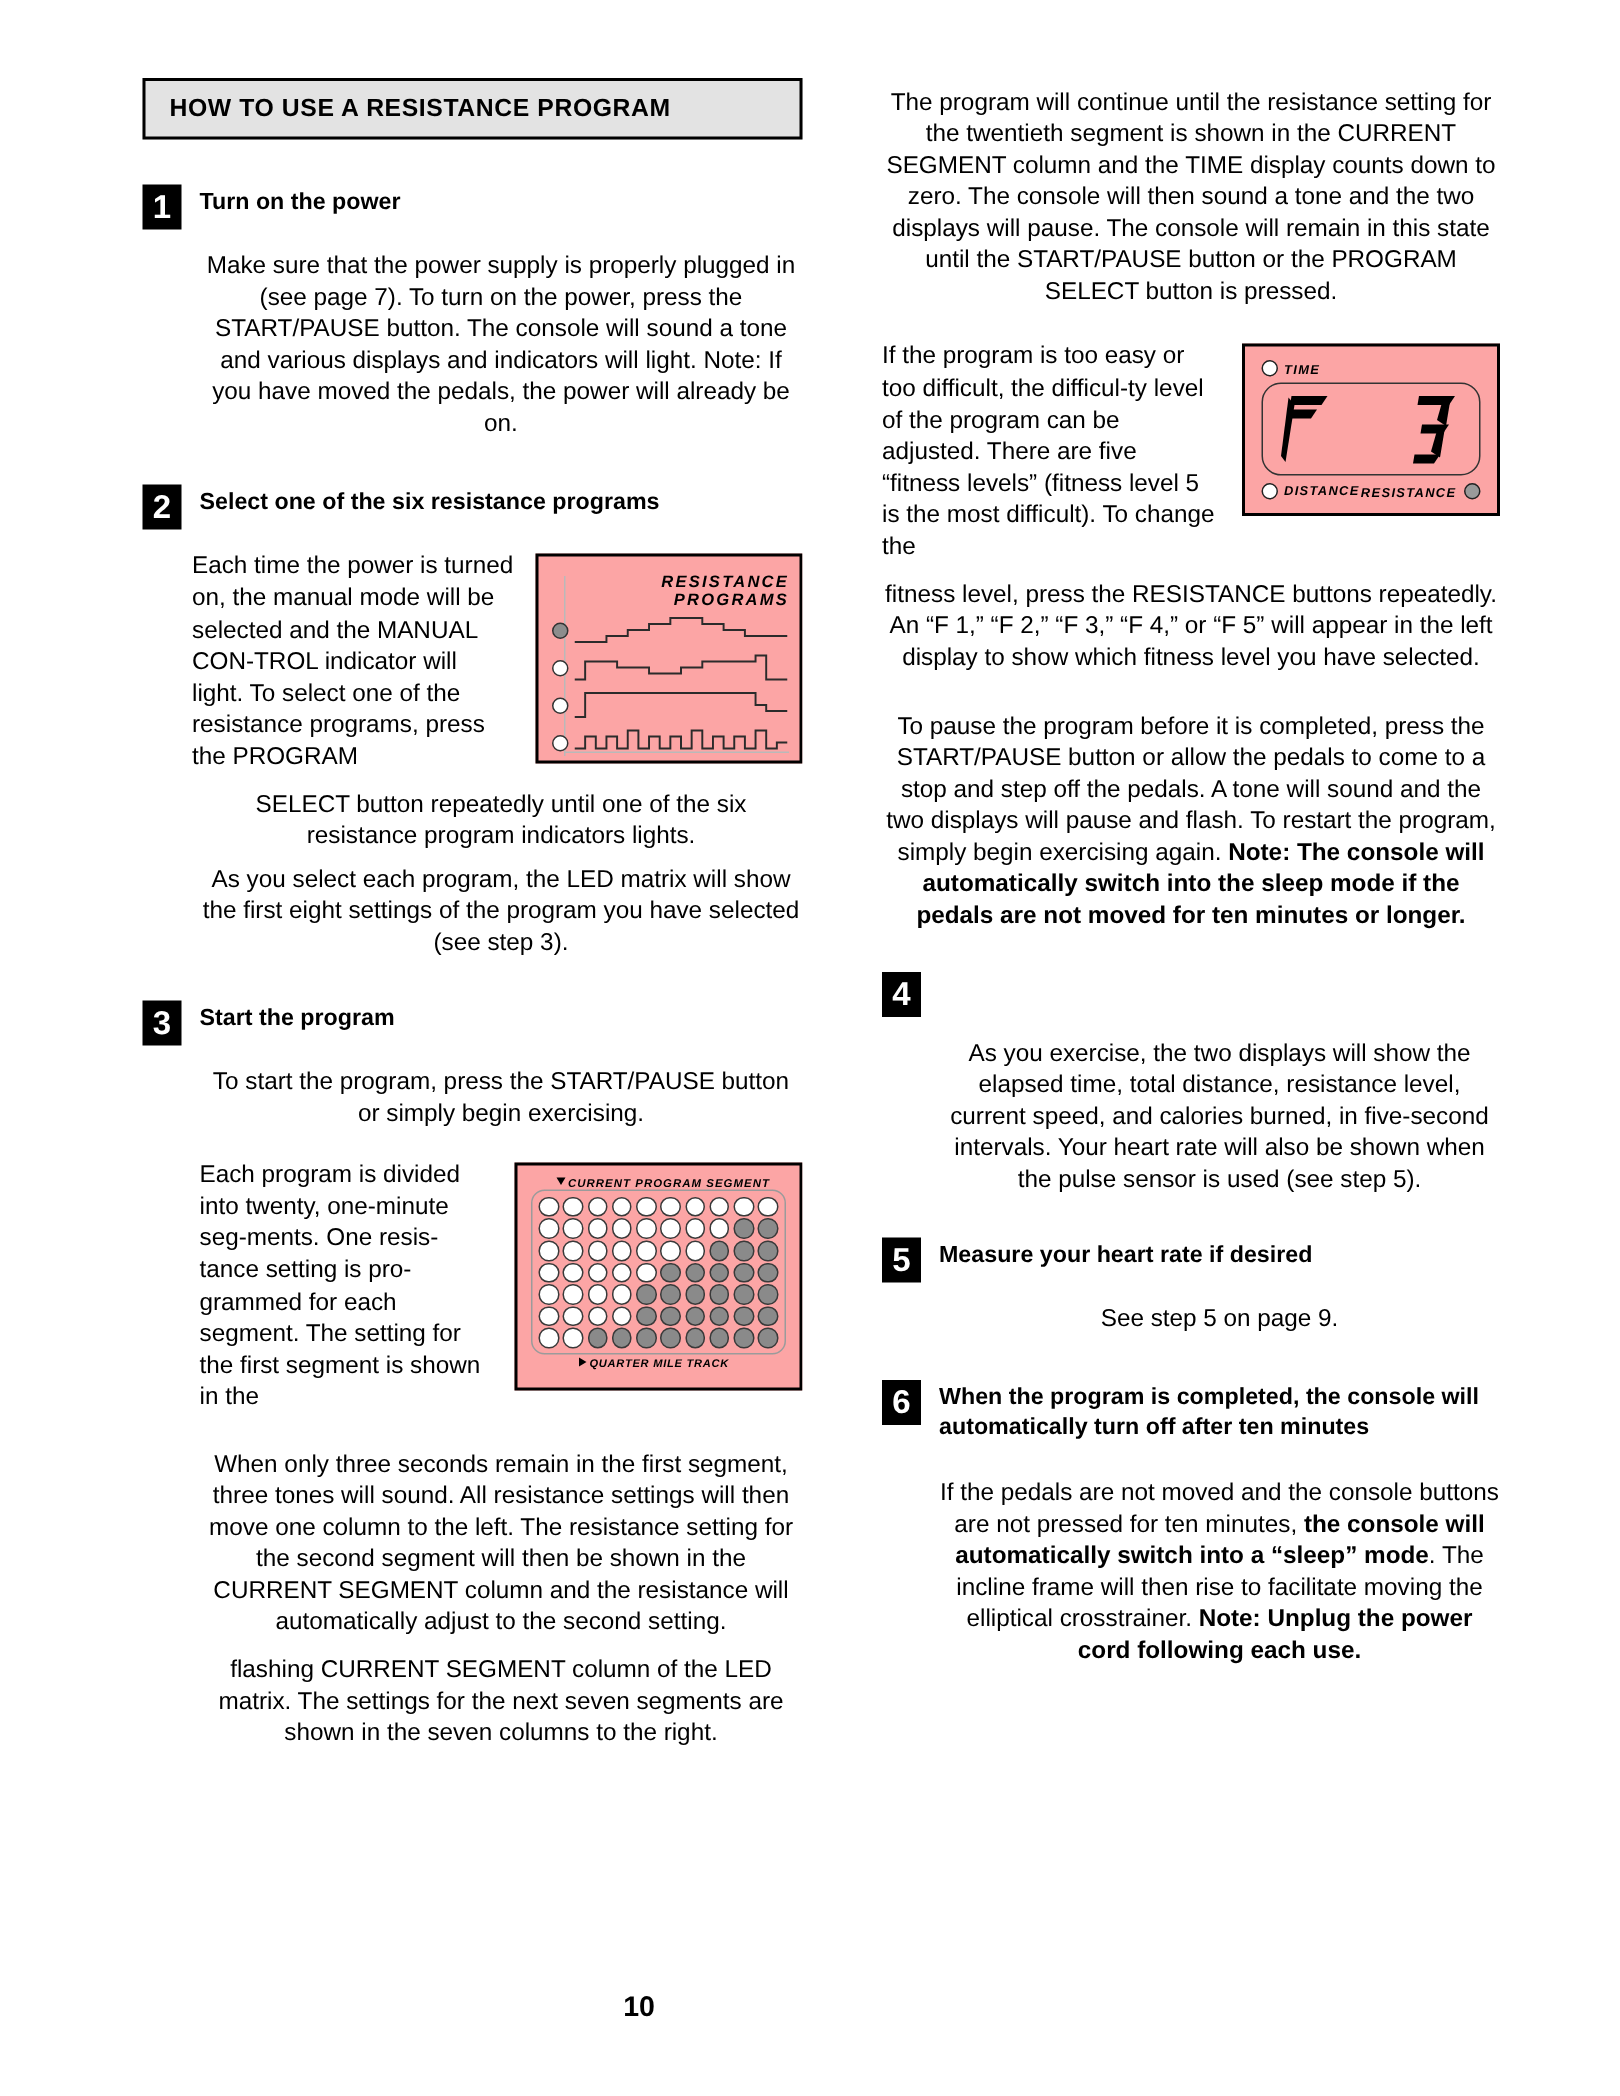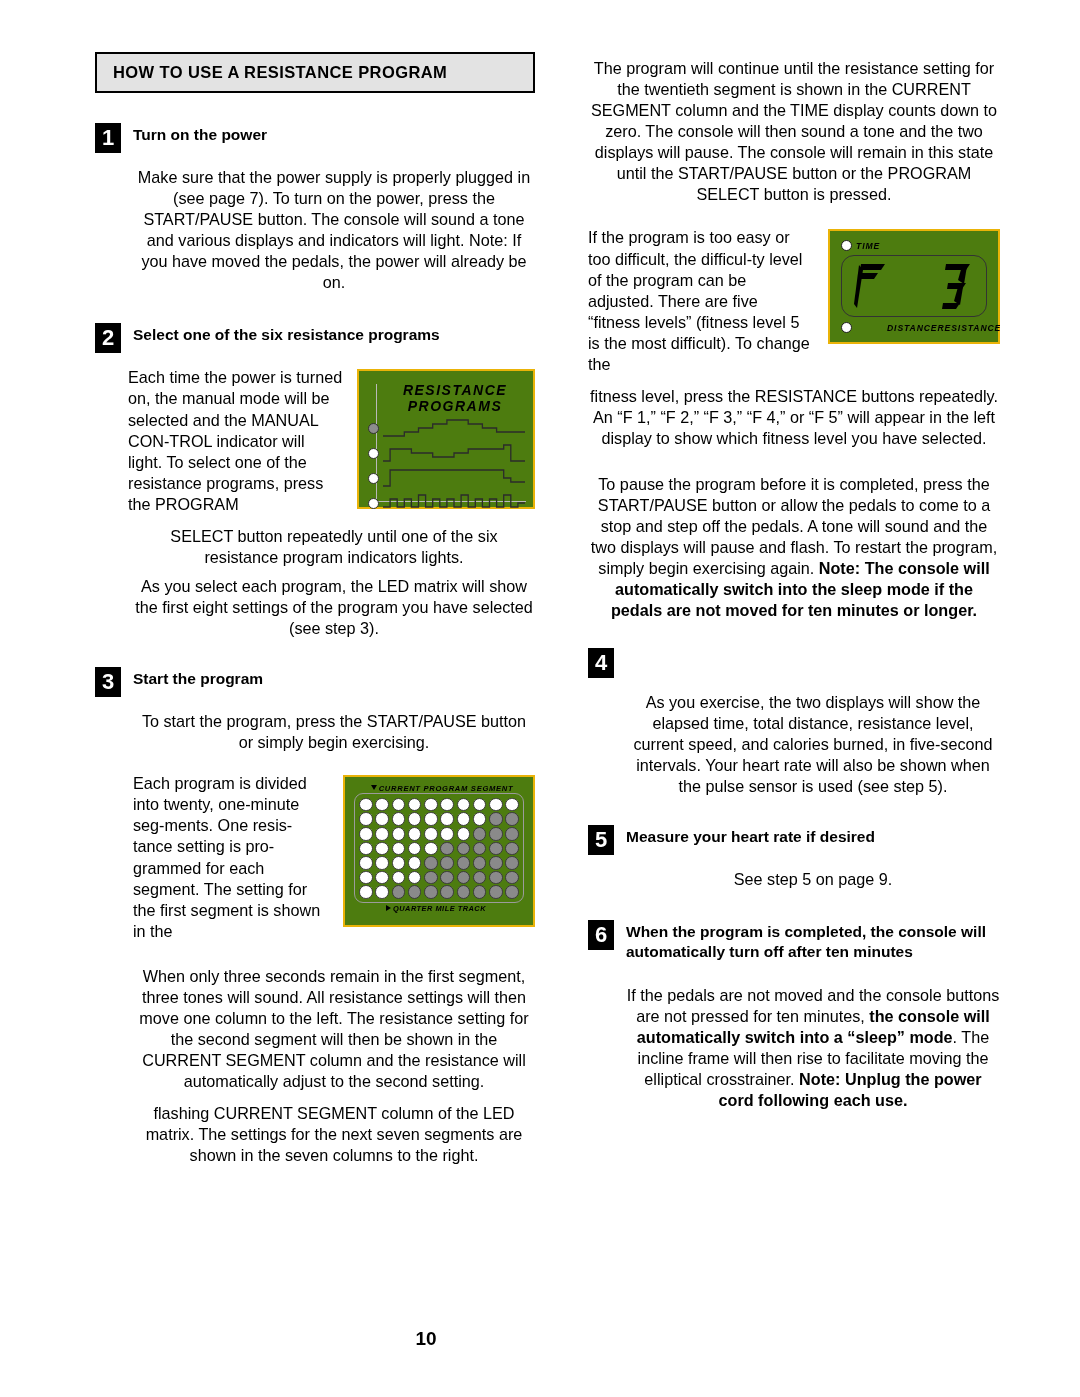--- a/index.html
+++ b/index.html
@@ -89,31 +89,31 @@
     margin: 2px 0 4px 14px;
   }
   .narrow-text {
     font-size: 16.2px;
     line-height: 1.30;
     margin: 0;
   }
 
   
   .fig-box {
-    border: 2px solid #eab308;
-    background: #4d7c0f;
+    border: 2px solid #000000;
+    background: #fca5a5;
   }
   .rp-box { width: 178px; height: 140px; padding: 7px; }
   .rp-inner { position: relative; width: 100%; height: 100%; }
   .rp-title {
-    font-size: 14px;
+    font-size: 11px;
     font-weight: bold;
     font-style: italic;
     letter-spacing: 1.5px;
-    text-align: center;
+    text-align: right;
     margin: 4px 0 2px 18px;
   }
   .rp-row {
     position: relative;
     height: 25px;
   }
   .rp-dot {
     position: absolute;
     left: 2px; top: 7px;
     width: 11px; height: 11px;
@@ -414,21 +414,21 @@
           <svg class="seg-right" width="32" height="50" viewBox="0 0 32 50">
 
             <polygon points="6,2 30,2 26,8 5,8" fill="#000"></polygon>
             <polygon points="27,4 24,22 18,18 22,4" fill="#000"></polygon>
             <polygon points="8,21 26,21 22,27 7,27" fill="#000"></polygon>
             <polygon points="23,25 20,43 14,39 18,25" fill="#000"></polygon>
             <polygon points="3,41 20,41 16,47 2,47" fill="#000"></polygon>
           </svg>
         </div>
         <div class="disp-ind-row bottom">
-          <span style="display:flex;align-items:center;gap:31px;">
+          <span style="display:flex;align-items:flex-start;">
             <span class="ind-circle"></span>
             <span>DISTANCE</span>
           </span>
           <span style="display:flex;align-items:center;">
             <span>RESISTANCE</span>
             <span class="ind-circle filled"></span>
           </span>
         </div>
       </div>
       <p class="narrow-text">If the program is too easy or too difficult, the difficul-ty level of the program can be adjusted. There are five “fitness levels” (fitness level 5 is the most difficult). To change the</p>

